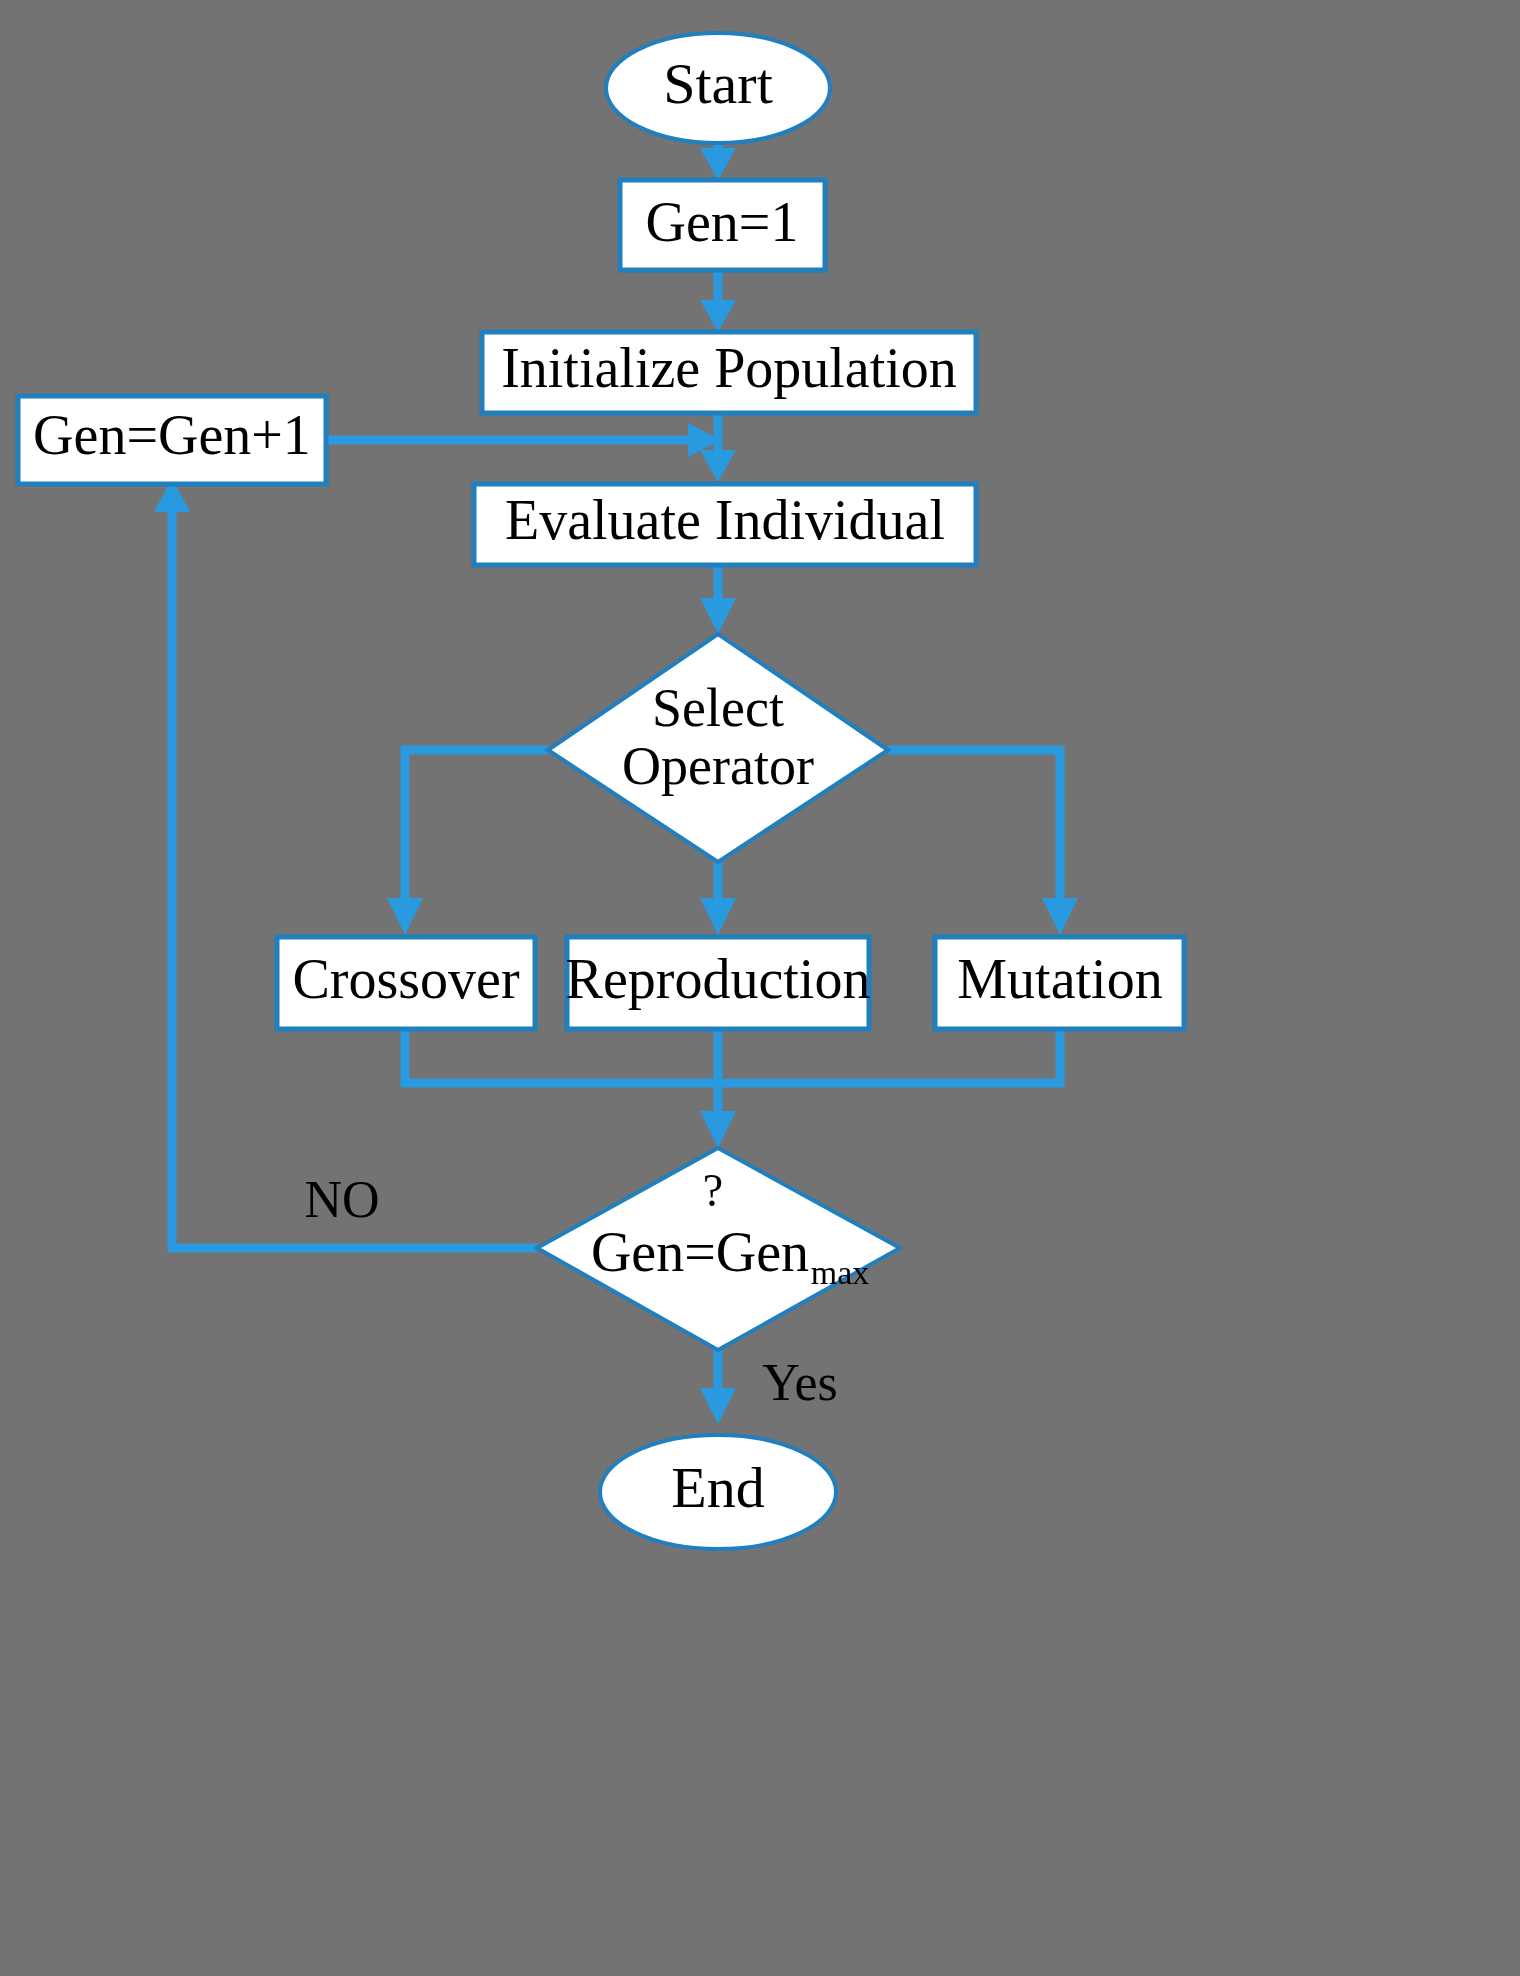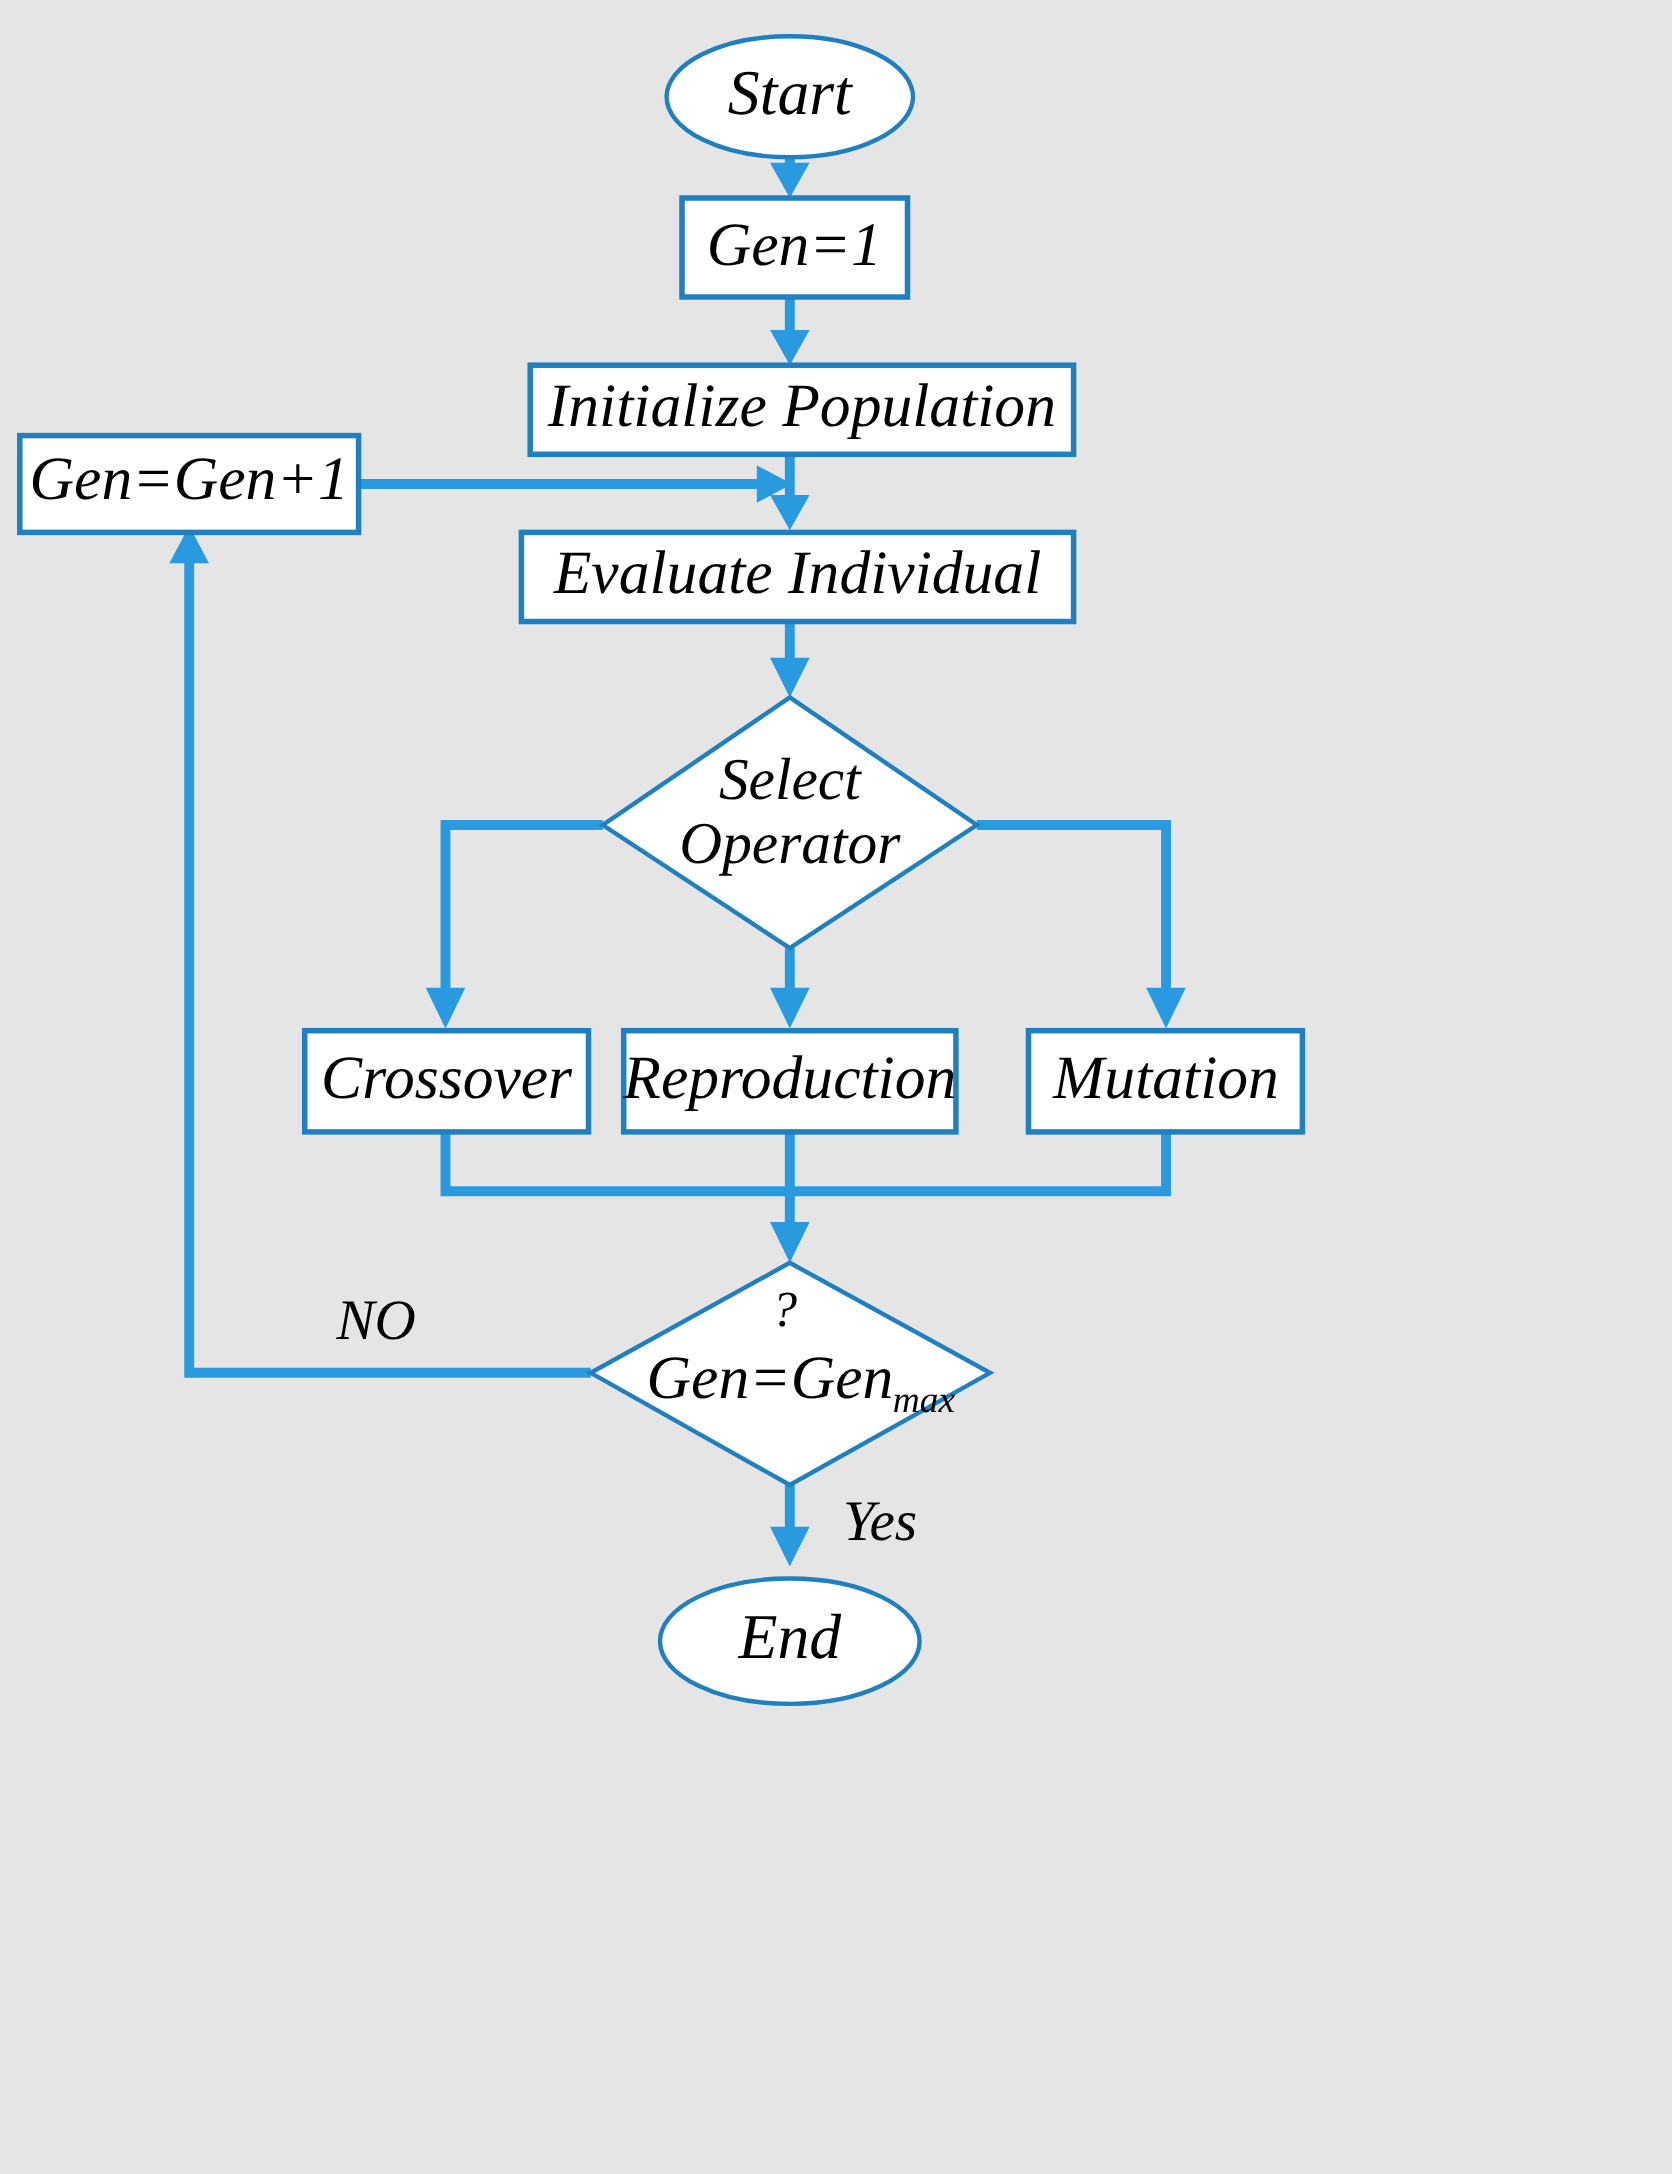--- a/index.html
+++ b/index.html
@@ -4,24 +4,23 @@
 <style>
   html, body {
     margin: 0;
     padding: 0;
     background: #ffffff;
   }
   #canvas {
     position: relative;
     width: 1520px;
     height: 1976px;
-    background: #e5e5e5;
+    background: #737373;
     font-family: "Liberation Serif", "DejaVu Serif", serif;
     overflow: hidden;
-    font-style: italic;
   }
   #flow-svg {
     position: absolute;
     left: 0;
     top: 0;
     width: 1520px;
     height: 1976px;
   }
   .node-shape {
     fill: #ffffff;

